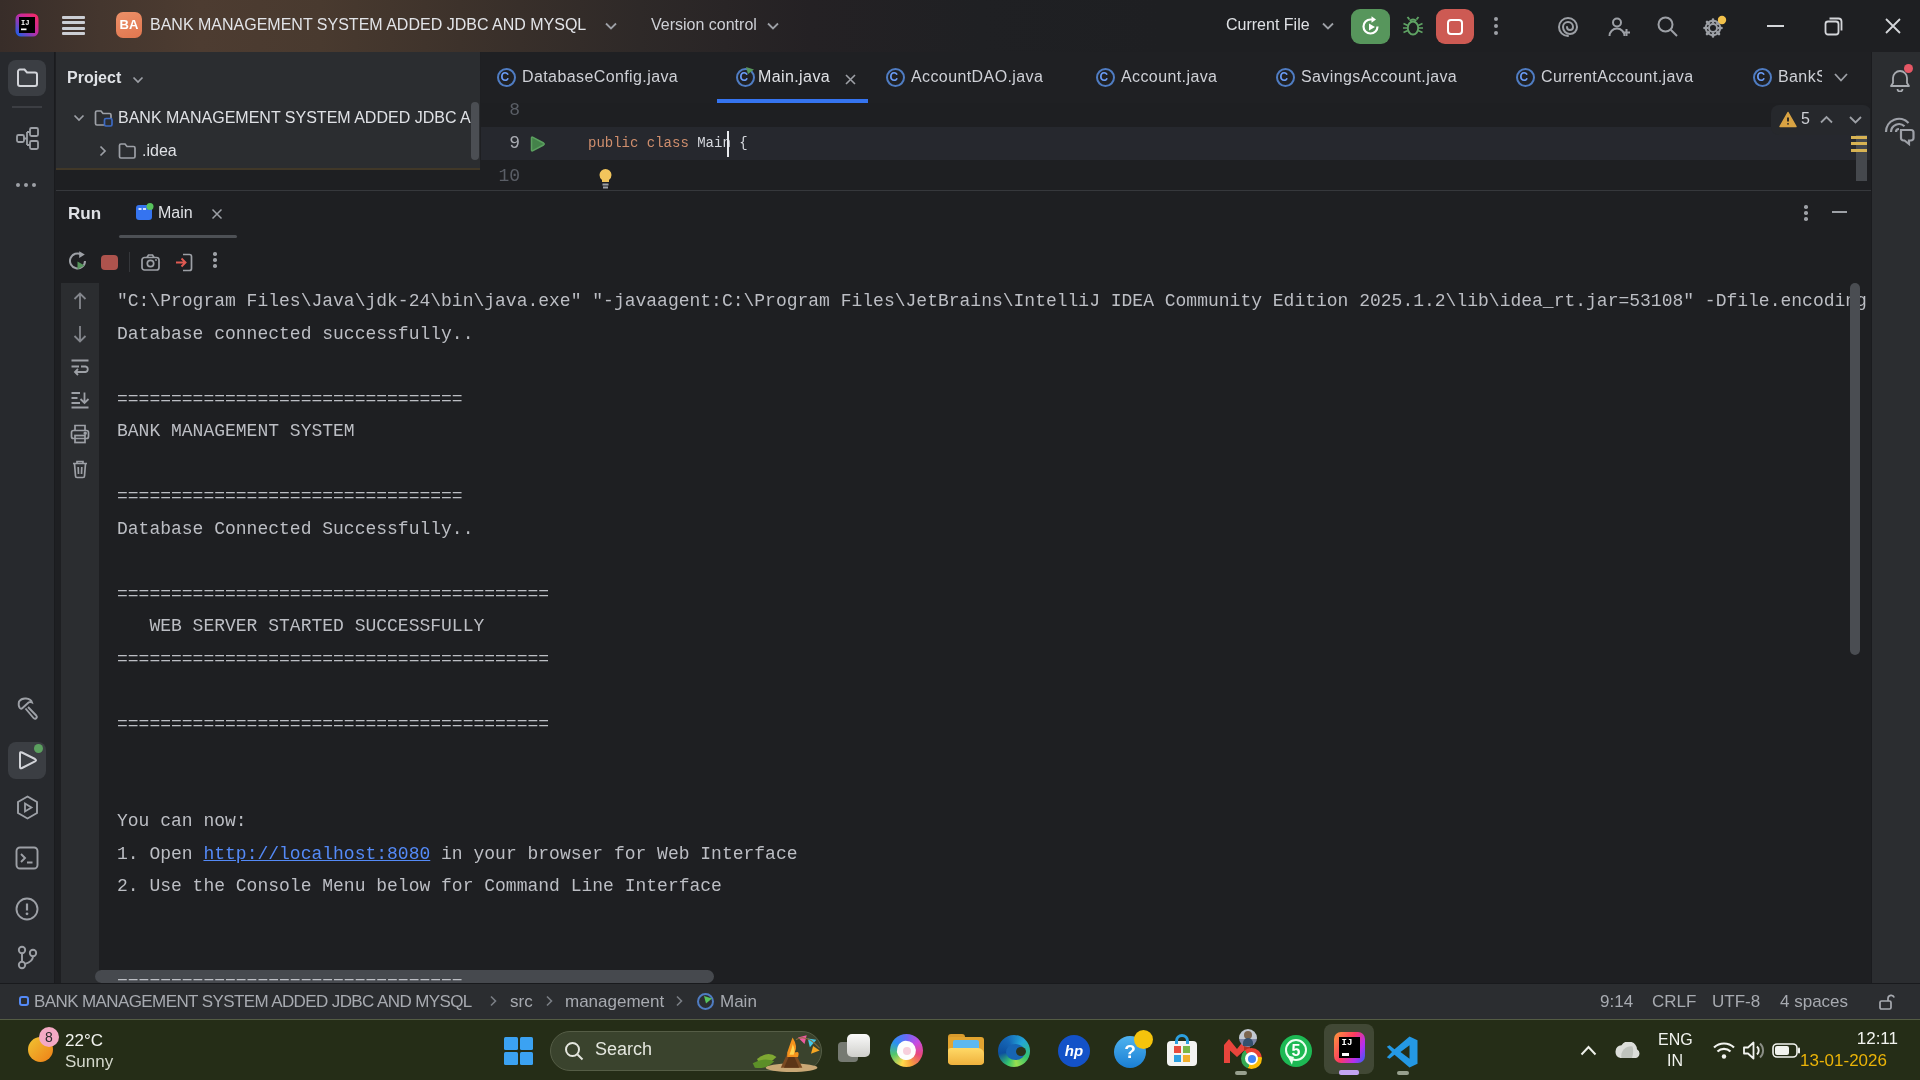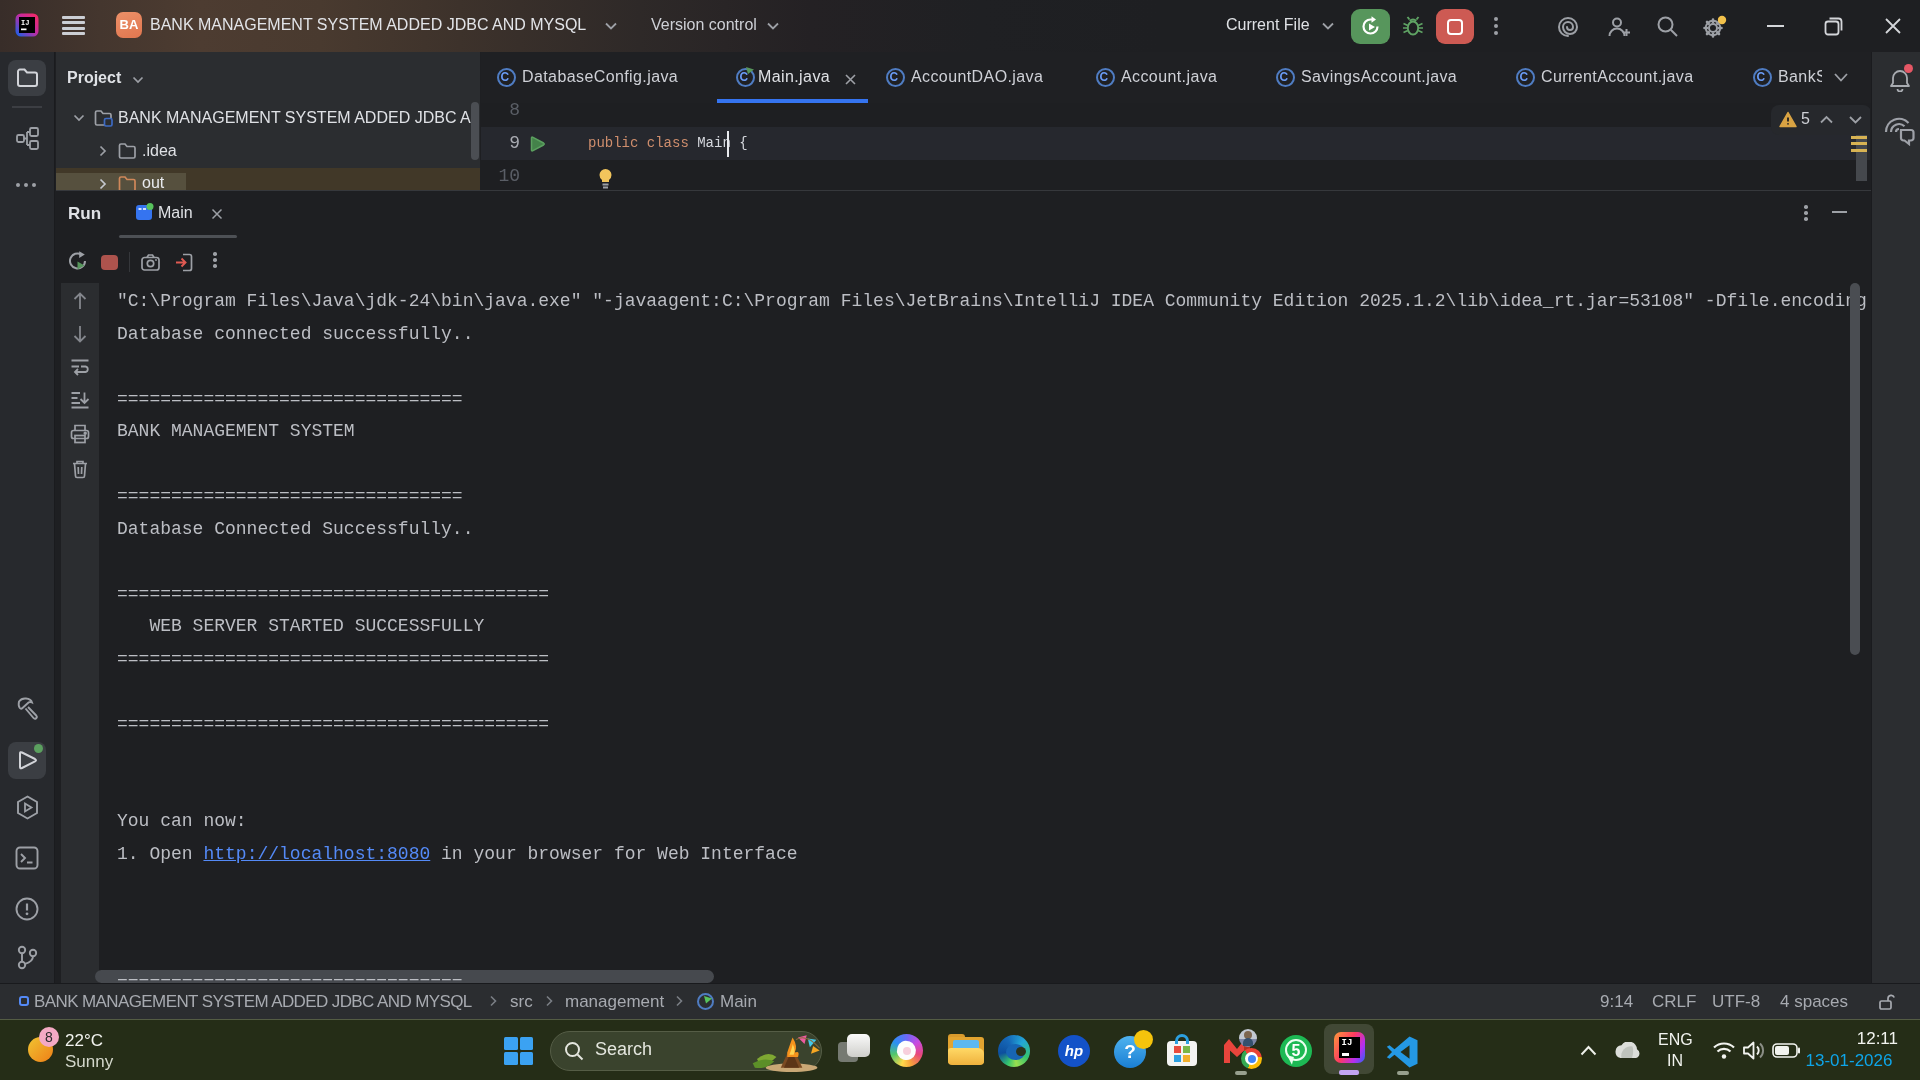--- a/index.html
+++ b/index.html
@@ -155,21 +155,21 @@
   <svg class="a" style="left:15px;top:892px" width="25" height="27" viewBox="0 0 25 27">
     <g stroke="#9da0a6" stroke-width="1.9" fill="none">
       <circle cx="7" cy="6" r="3.2"></circle>
       <circle cx="18" cy="9" r="3.2"></circle>
       <circle cx="7" cy="21" r="3.2"></circle>
       <path d="M7 9.2 L7 17.8 M18 12.2 Q18 17.5 10.2 19.8"></path>
     </g>
   </svg>
 </div>
 
-<div class="a" id="projpanel" style="left:56px;top:52px;width:424px;height:138px;background:#2b2d30;overflow:hidden">
+<div class="a" id="projpanel" style="left:56px;top:52px;width:424px;height:118px;background:#2b2d30;overflow:hidden">
   <div class="a" style="left:11px;top:17px;font-size:16px;font-weight:700;color:#dfe1e5">Project</div>
   <svg class="a" style="left:76px;top:24px" width="12" height="8" viewBox="0 0 12 8">
         <path d="M1.5 1.5 L6 6 L10.5 1.5" stroke="#9da0a6" stroke-width="1.7" fill="none"></path>
       </svg>
 
   <svg class="a" style="left:17px;top:62px" width="12" height="8" viewBox="0 0 12 8">
         <path d="M1.5 1.5 L6 6 L10.5 1.5" stroke="#9da0a6" stroke-width="1.7" fill="none"></path>
       </svg>
   <svg class="a" style="left:38px;top:57px" width="20" height="18" viewBox="0 0 20 18">
     <path d="M1.5 3.5 A1.5 1.5 0 0 1 3 2 L7 2 L9 4.5 L15.5 4.5 A1.5 1.5 0 0 1 17 6 L17 14.5 A1.5 1.5 0 0 1 15.5 16 L3 16 A1.5 1.5 0 0 1 1.5 14.5 Z" stroke="#9da0a6" stroke-width="1.7" fill="none"></path>
@@ -362,20 +362,21 @@
     <div class="cl" style="left:22px;top:190.5px">================================</div>
     <div class="cl" style="left:22px;top:223px">BANK MANAGEMENT SYSTEM</div>
     <div class="cl" style="left:22px;top:288px">================================</div>
     <div class="cl" style="left:22px;top:320.5px">Database Connected Successfully..</div>
     <div class="cl" style="left:22px;top:385.5px">========================================</div>
     <div class="cl" style="left:22px;top:418px">   WEB SERVER STARTED SUCCESSFULLY</div>
     <div class="cl" style="left:22px;top:450.5px">========================================</div>
     <div class="cl" style="left:22px;top:515.5px">========================================</div>
     <div class="cl" style="left:22px;top:613px">You can now:</div>
     <div class="cl" style="left:22px;top:645.5px">1. Open <span class="clink">http://localhost:8080</span> in your browser for Web Interface</div>
+    <div class="cl" style="left:22px;top:678px">2. Use the Console Menu below for Command Line Interface</div>
     <div class="a" style="left:0px;top:778px;width:619px;height:13px;border-radius:7px;background:#46494e"></div>
     <div class="cl" style="left:22px;top:774.5px">================================</div>
     <div class="a" style="left:1755px;top:91px;width:10px;height:372px;border-radius:5px;background:#4a4d52"></div>
   </div>
 </div>
 
 <div class="a" id="statusbar" style="left:0;top:983px;width:1920px;height:36px;background:#2b2d30;border-top:1px solid #191a1d;font-size:17px;color:#a7aab0">
   <div class="a" style="left:19px;top:12px;width:10px;height:10px;border:2px solid #548af7;border-radius:3px"></div>
   <div class="a" style="left:34px;top:8px;letter-spacing:-.6px">BANK MANAGEMENT SYSTEM ADDED JDBC AND MYSQL</div>
   <svg class="a" style="left:489px;top:11px" width="8" height="12" viewBox="0 0 8 12">
@@ -517,15 +518,15 @@
     <path d="M2 6.5 L6 6.5 L11.5 1.5 L11.5 17.5 L6 12.5 L2 12.5 Z" fill="none" stroke="#f2f3ef" stroke-width="1.8" stroke-linejoin="round"></path>
     <path d="M15 5.5 A 5.5 5.5 0 0 1 15 13.5" stroke="#f2f3ef" stroke-width="1.9" fill="none"></path>
     <path d="M18 2.5 A 9.5 9.5 0 0 1 18 16.5" stroke="#8b8e86" stroke-width="1.9" fill="none"></path>
   </svg>
   <svg class="a" style="left:1772px;top:23px" width="28" height="15" viewBox="0 0 28 15">
     <rect x="1" y="1" width="24" height="13" rx="4" stroke="#f2f3ef" stroke-width="1.6" fill="none"></rect>
     <rect x="3" y="3" width="14" height="9" rx="2" fill="#f2f3ef"></rect>
     <rect x="26" y="4.5" width="2" height="6" rx="1" fill="#f2f3ef"></rect>
   </svg>
   <div class="a" style="left:1820px;top:9px;width:78px;text-align:right;font-size:17px;color:#f2f3ef">12:11</div>
-  <div class="a" style="left:1800px;top:31px;width:98px;text-align:center;font-size:17px;color:#0ea5e9">13-01-2026</div>
+  <div class="a" style="left:1800px;top:31px;width:98px;text-align:left;font-size:17px;color:#eab308">13-01-2026</div>
 </div>
 </div>
 
 </body></html>

